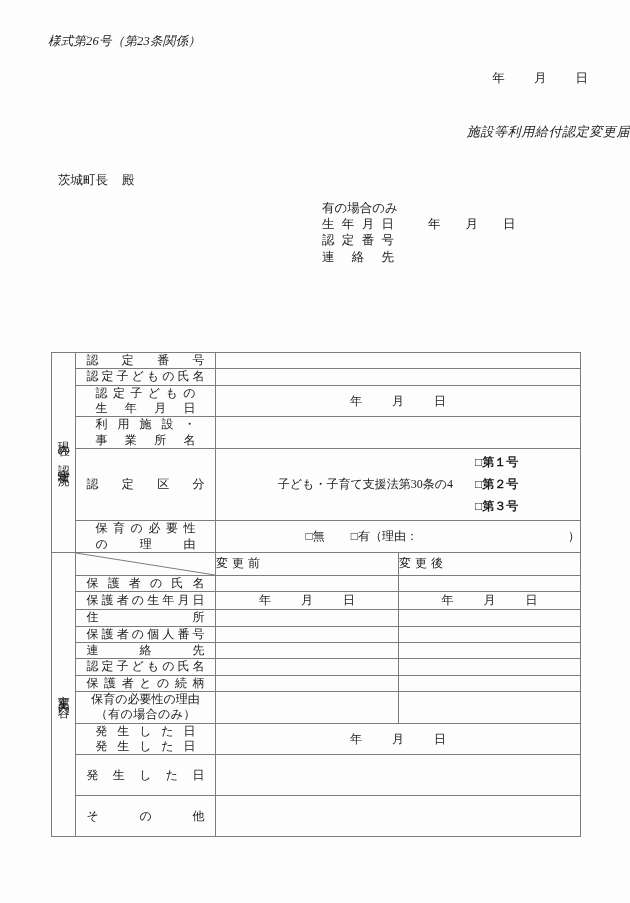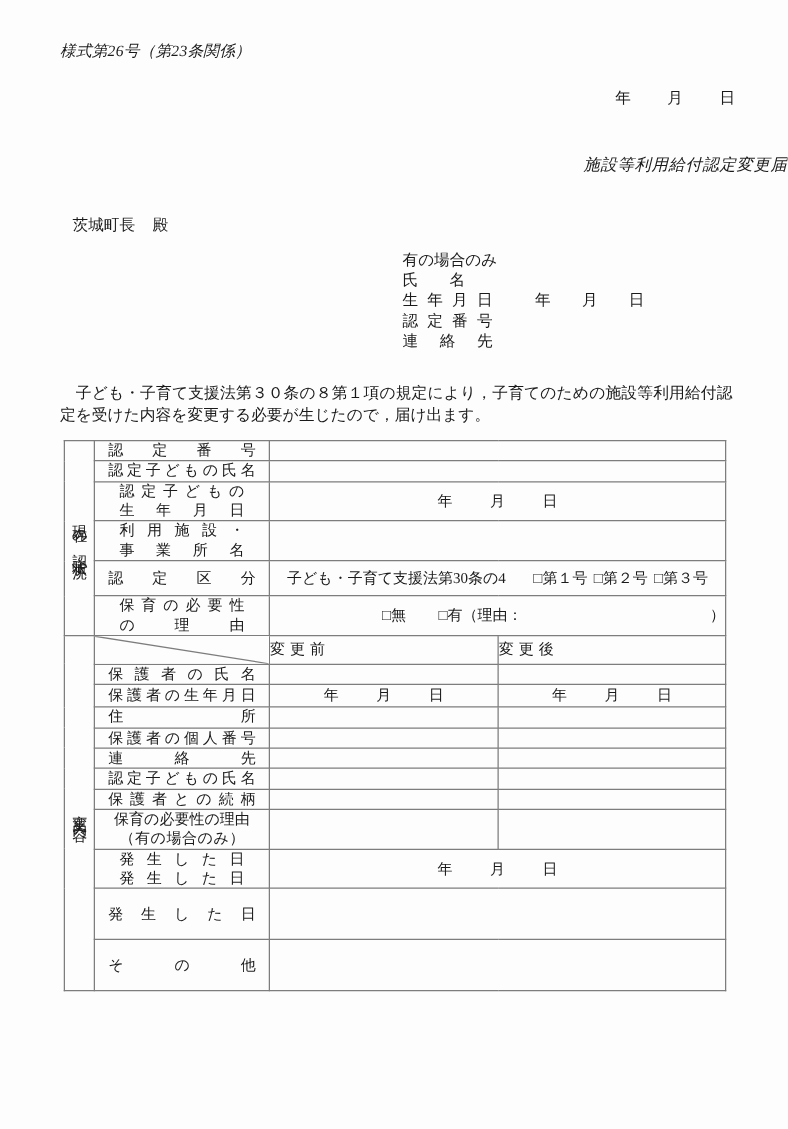--- a/index.html
+++ b/index.html
@@ -158,21 +158,21 @@
 
   
   .kubun {
     display: flex;
     align-items: center;
     justify-content: center;
     gap: 22px;
     padding: 5px 0;
   }
   .kubun .law { white-space: nowrap; }
-  .kubun .opts { display: flex; flex-direction: row; gap: 5px; }
+  .kubun .opts { display: flex; flex-direction: column; gap: 5px; font-weight: bold; }
   .kubun .opts div { white-space: nowrap; }
 
   .need { text-align: right; white-space: nowrap; }
   .need .a { margin-right: 26px; }
 
   
   .diag {
     position: relative;
     height: 22px;
   }
@@ -202,37 +202,33 @@
 
   <div class="doc-title">施設等利用給付認定変更届</div>
 
   <div class="addressee">
     <span>茨城町長</span><span class="hon">殿</span>
   </div>
 
   <div class="applicant">
     <div class="row">
       <span class="lbl">有の場合のみ</span>
-    </div>
-    <div class="row">
-      <span class="lbl">氏　　名</span>
     </div>
     <div class="row">
       <span class="sp">生年月日</span>
       <span class="dt"><span>年</span><span>月</span><span>日</span></span>
     </div>
     <div class="row">
       <span class="sp">認定番号</span>
     </div>
     <div class="row">
       <span class="sp">連絡先</span>
     </div>
   </div>
 
-  <div class="body-text">子ども・子育て支援法第３０条の８第１項の規定により，子育てのための施設等利用給付認定を受けた内容を変更する必要が生じたので，届け出ます。</div>
 
   <table class="tbl">
     <colgroup>
       <col style="width:24px">
       <col style="width:140px">
       <col style="width:183px">
       <col style="width:182px">
     </colgroup>
     <tbody>
 

